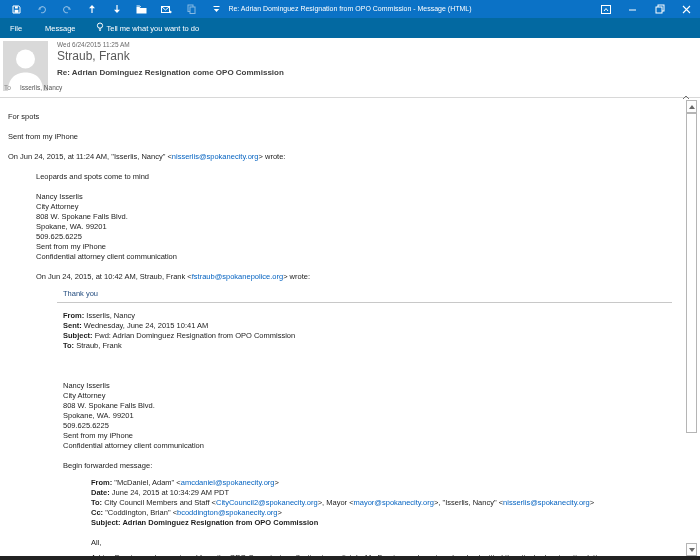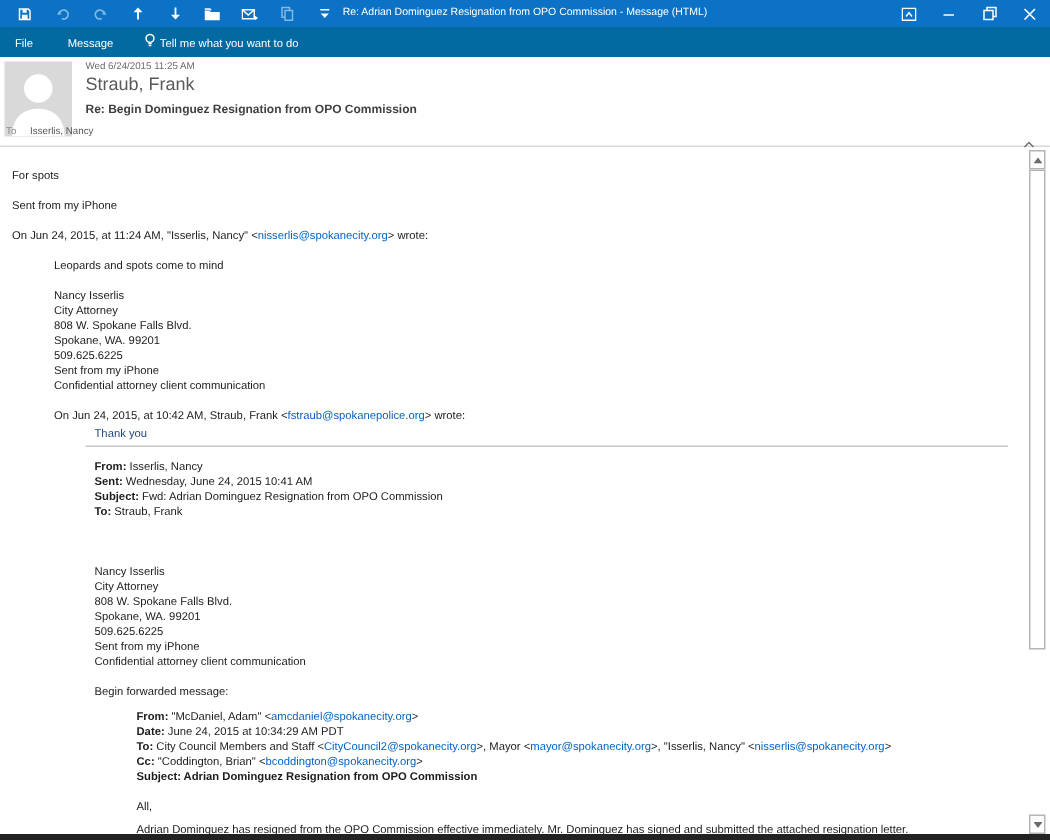--- a/index.html
+++ b/index.html
@@ -158,21 +158,21 @@
     <div class="avatar">
       <span>
         <svg width="45" height="50" viewBox="0 0 45 50">
             <circle cx="22.5" cy="18" r="9.5" fill="#fff"></circle>
             <path d="M5 50 C5 36 14 31.5 22.5 31.5 C31 31.5 40 36 40 50 Z" fill="#fff"></path>
           </svg>
       </span>
     </div>
     <div class="hdr-date">Wed 6/24/2015 11:25 AM</div>
     <div class="hdr-sender">Straub, Frank</div>
-    <div class="hdr-subject">Re: Begin Dominguez Resignation from OPO Commission</div>
+    <div class="hdr-subject">Re: Adrian Dominguez Resignation come OPO Commission</div>
     <div class="hdr-to-label">To</div>
     <div class="hdr-to-name">Isserlis, Nancy</div>
     <span class="collapse">
       <svg width="8" height="5" viewBox="0 0 8 5">
           <path d="M1 4 L4 1 L7 4" fill="none" stroke="#707070" stroke-width="1"></path>
         </svg>
     </span>
   </div>
 
   <div class="bodyarea">
@@ -181,21 +181,21 @@
       <div class="line" style="margin-top: 10px; margin-left: 0px;"><span>On Jun 24, 2015, at 11:24 AM, "Isserlis, Nancy" &lt;</span><a class="seg-link">nisserlis@spokanecity.org</a><span>&gt; wrote:</span></div>
       <div class="line" style="margin-top: 10px; margin-left: 28px;"><span>Leopards and spots come to mind</span></div>
       <div class="line" style="margin-top: 10px; margin-left: 28px;"><span>Nancy Isserlis</span></div>
       <div class="line" style="margin-top: 0px; margin-left: 28px;"><span>City Attorney</span></div>
       <div class="line" style="margin-top: 0px; margin-left: 28px;"><span>808 W. Spokane Falls Blvd.</span></div>
       <div class="line" style="margin-top: 0px; margin-left: 28px;"><span>Spokane, WA. 99201</span></div>
       <div class="line" style="margin-top: 0px; margin-left: 28px;"><span>509.625.6225</span></div>
       <div class="line" style="margin-top: 0px; margin-left: 28px;"><span>Sent from my iPhone</span></div>
       <div class="line" style="margin-top: 0px; margin-left: 28px;"><span>Confidential attorney client communication</span></div>
       <div class="line" style="margin-top: 10px; margin-left: 28px;"><span>On Jun 24, 2015, at 10:42 AM, Straub, Frank &lt;</span><a class="seg-link">fstraub@spokanepolice.org</a><span>&gt; wrote:</span></div>
-      <div class="line" style="margin-top: 2px; margin-left: 55px;"><span class="seg-reply">Thank you</span></div>
+      <div class="line" style="margin-top: 7px; margin-left: 55px;"><span class="seg-reply">Thank you</span></div>
       <div class="hrline" style="margin-top: 3px;"></div>
       <div class="line" style="margin-top: 8px; margin-left: 55px;"><span class="seg-bold">From:</span><span> Isserlis, Nancy</span></div>
       <div class="line" style="margin-top: 0px; margin-left: 55px;"><span class="seg-bold">Sent:</span><span> Wednesday, June 24, 2015 10:41 AM</span></div>
       <div class="line" style="margin-top: 0px; margin-left: 55px;"><span class="seg-bold">Subject:</span><span> Fwd: Adrian Dominguez Resignation from OPO Commission</span></div>
       <div class="line" style="margin-top: 0px; margin-left: 55px;"><span class="seg-bold">To:</span><span> Straub, Frank</span></div>
       <div class="line" style="margin-top: 30px; margin-left: 55px;"><span>Nancy Isserlis</span></div>
       <div class="line" style="margin-top: 0px; margin-left: 55px;"><span>City Attorney</span></div>
       <div class="line" style="margin-top: 0px; margin-left: 55px;"><span>808 W. Spokane Falls Blvd.</span></div>
       <div class="line" style="margin-top: 0px; margin-left: 55px;"><span>Spokane, WA. 99201</span></div>
       <div class="line" style="margin-top: 0px; margin-left: 55px;"><span>509.625.6225</span></div>

